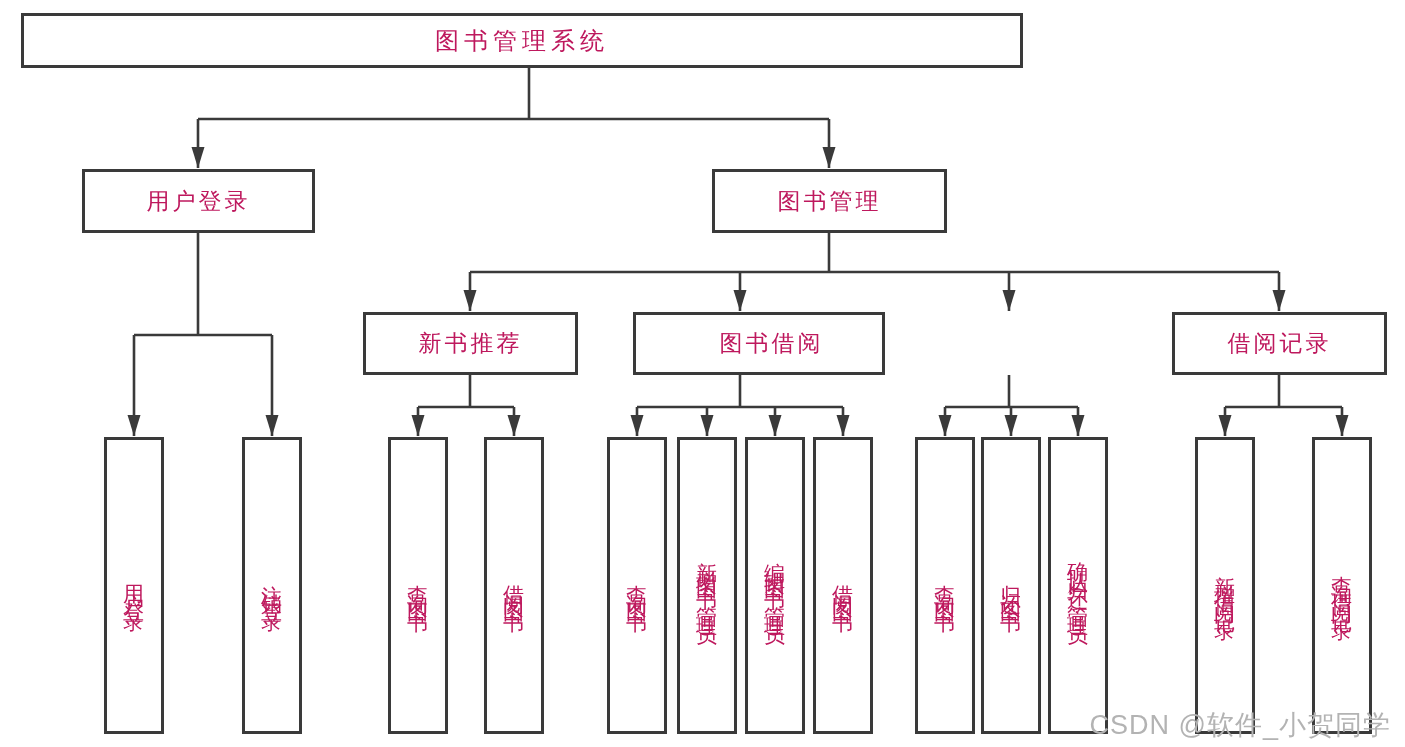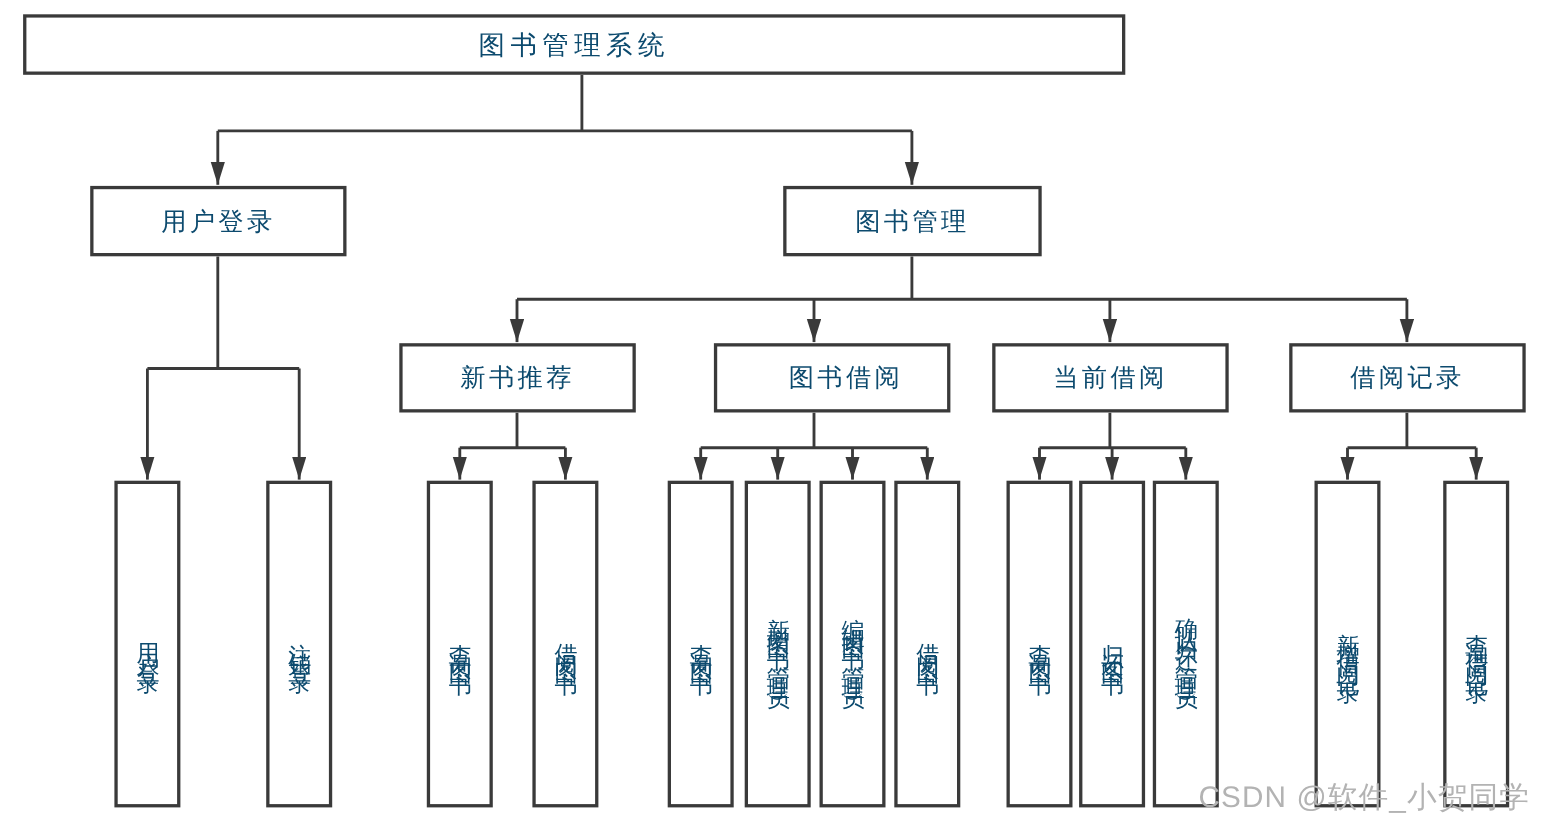--- a/index.html
+++ b/index.html
@@ -14,21 +14,21 @@
   #wires{position:absolute;left:0;top:0;width:1405px;height:747px;}
   .node{
     position:absolute;
     box-sizing:border-box;
     background:#ffffff;
     border:3px solid #3a3a3a;
     display:flex;
     align-items:center;
     justify-content:center;
     text-align:right;
-    color:#0c4a6e;
+    color:#be185d;
   }
   .root-node{font-size:24px;letter-spacing:5px;}
   .branch-node{font-size:23px;letter-spacing:3px;}
   .leaf-node{
     writing-mode:vertical-rl;
     text-orientation:mixed;
     font-size:21px;
     letter-spacing:9px;
     line-height:1;
     padding:6px 0;
@@ -97,22 +97,21 @@
       <path d="M1342,407 V436" marker-end="url(#arrow)"></path>
     </g>
   </svg>
 
   <div class="node root-node" style="left:21px;top:13px;width:1002px;height:55px;">图书管理系统</div>
 
   <div class="node branch-node" style="left:82px;top:169px;width:233px;height:64px;">用户登录</div>
   <div class="node branch-node" style="left:363px;top:312px;width:215px;height:63px;">新书推荐</div>
 
   <div class="node branch-node" style="left:712px;top:169px;width:235px;height:64px;">图书管理</div>
-  <div class="node branch-node" style="left:649px;top:312px;width:215px;height:63px;padding-left:25px;">图书借阅</div>
-  <div class="node branch-node" style="left:902px;top:312px;width:215px;height:63px;">当前借阅</div>
+  <div class="node branch-node" style="left:633px;top:312px;width:252px;height:63px;padding-left:25px;">图书借阅</div>
   <div class="node branch-node" style="left:1172px;top:312px;width:215px;height:63px;">借阅记录</div>
 
   <div class="node leaf-node" style="left:104px;top:437px;width:60px;height:297px;">用户登录</div>
   <div class="node leaf-node" style="left:242px;top:437px;width:60px;height:297px;">注销登录</div>
 
   <div class="node leaf-node" style="left:388px;top:437px;width:60px;height:297px;">查询图书</div>
   <div class="node leaf-node" style="left:484px;top:437px;width:60px;height:297px;">借阅图书</div>
 
   <div class="node leaf-node" style="left:607px;top:437px;width:60px;height:297px;">查询图书</div>
   <div class="node leaf-node" style="left:677px;top:437px;width:60px;height:297px;">新增图书（管理员）</div>

